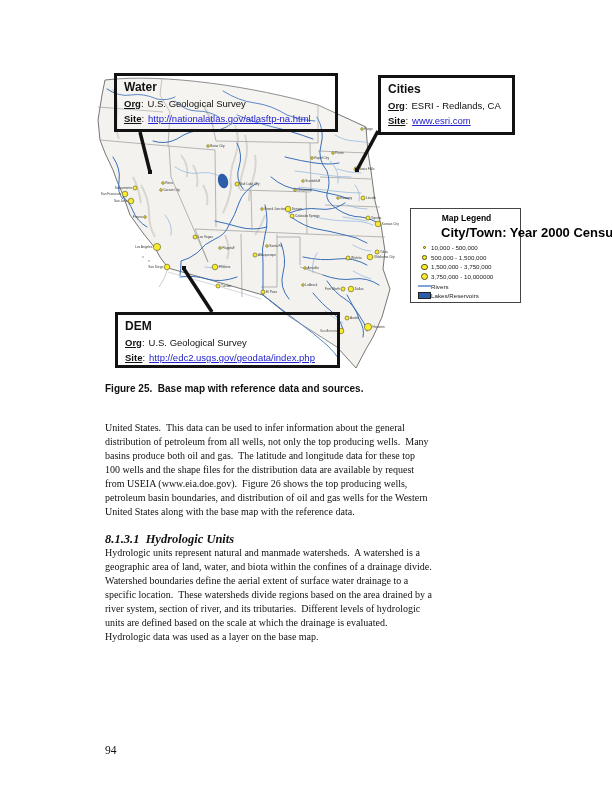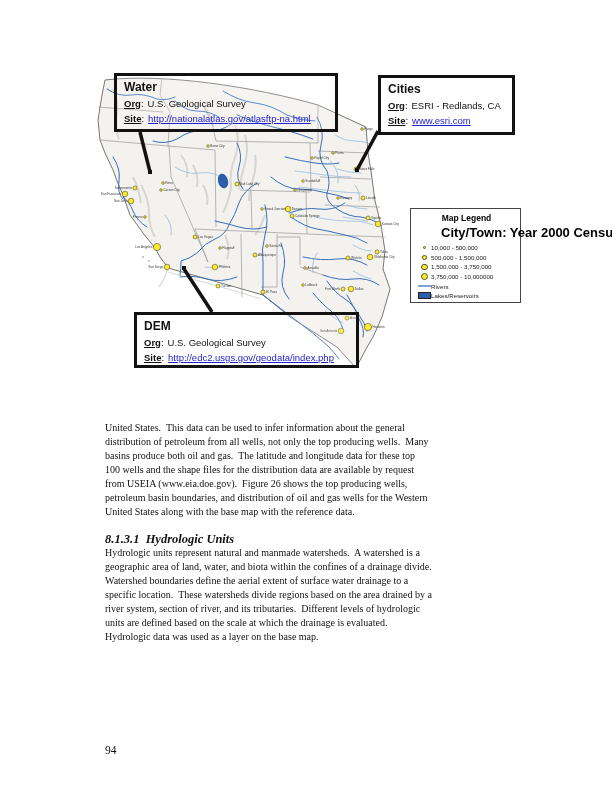--- a/index.html
+++ b/index.html
@@ -15,21 +15,21 @@
            font-family:"Liberation Sans",sans-serif;color:#111;padding:3px 7px;box-sizing:border-box;}
   .co-title{font-weight:bold;font-size:12px;margin:1px 0 3px 0;}
   .co-row{font-size:9.5px;margin:4px 0 0 0;white-space:nowrap;}
   .co-label{font-weight:bold;text-decoration:underline;text-align:right;}
   .co-colon{font-weight:normal;}
   .co-val{margin-left:4px;}
   .co-link{margin-left:4px;color:#2222CC;text-decoration:underline;cursor:pointer;}
 
   .callout-water{left:114px;top:73px;width:224px;height:59px;}
   .callout-cities{left:378px;top:75px;width:137px;height:60px;}
-  .callout-dem{left:134px;top:312px;width:225px;height:56px;}
+  .callout-dem{left:115px;top:312px;width:225px;height:56px;}
 
   .legend{position:absolute;left:410px;top:208px;width:111px;height:95px;background:#fff;
           border:1.2px solid #444;font-family:"Liberation Sans",sans-serif;
           padding:4px 5px 2px 7px;box-sizing:border-box;}
   .lg-title{font-weight:bold;font-size:8.5px;text-align:center;margin-bottom:2px;}
   .lg-sub{font-weight:bold;font-size:13px;margin-bottom:3px;white-space:nowrap;margin-left:23px;}
   .lg-row{display:flex;align-items:center;height:9.6px;}
   .lg-symcol{width:13px;display:flex;justify-content:center;flex-shrink:0;}
   .lg-sym{border-radius:50%;background:#FBEA2E;border:1px solid #55551c;box-sizing:border-box;}
   .lg-txt{font-size:6.2px;color:#222;white-space:nowrap;}
@@ -380,20 +380,21 @@
       <span class="lg-txt">Rivers</span>
     </div>
     <div class="lg-row">
       <span class="lg-symcol">
           <span class="lg-lake"></span>
         </span>
       <span class="lg-txt">Lakes/Reservoirs</span>
     </div>
   </div>
 
+  <div class="caption">Figure 25.  Base map with reference data and sources.</div>
   <div class="bodytext para1">United States.  This data can be used to infer information about the general
 distribution of petroleum from all wells, not only the top producing wells.  Many
 basins produce both oil and gas.  The latitude and longitude data for these top
 100 wells and the shape files for the distribution data are available by request
 from USEIA (www.eia.doe.gov).  Figure 26 shows the top producing wells,
 petroleum basin boundaries, and distribution of oil and gas wells for the Western
 United States along with the base map with the reference data.</div>
   <div class="heading">8.1.3.1  Hydrologic Units</div>
   <div class="bodytext para2">Hydrologic units represent natural and manmade watersheds.  A watershed is a
 geographic area of land, water, and biota within the confines of a drainage divide.

